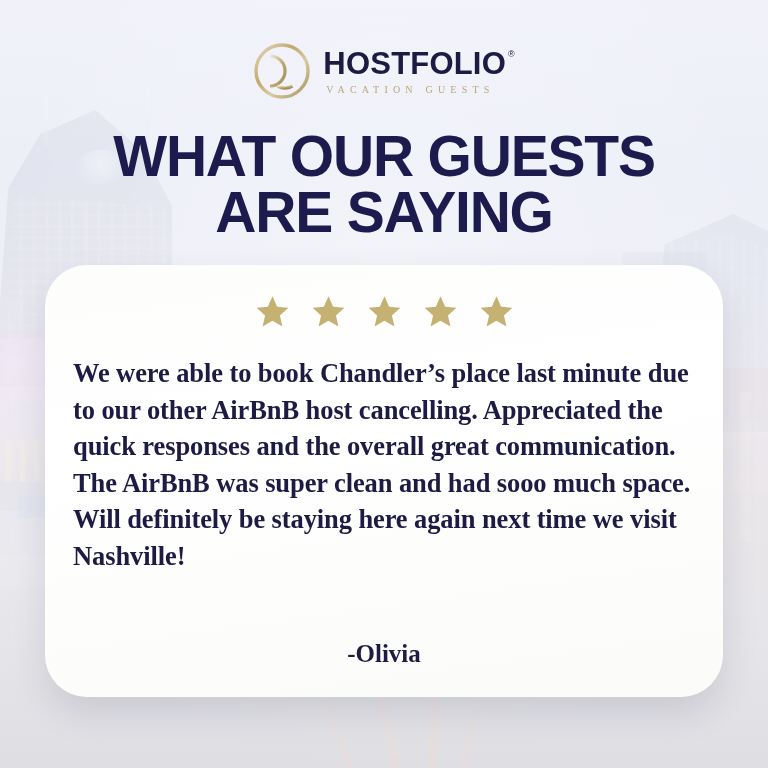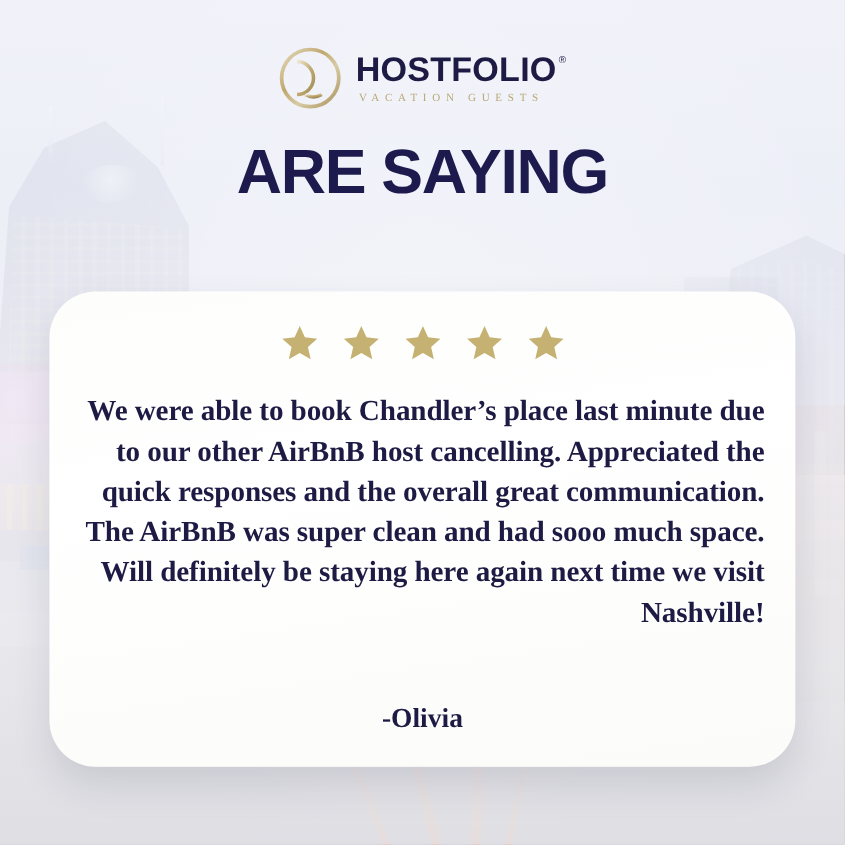--- a/index.html
+++ b/index.html
@@ -190,21 +190,21 @@
   }
 
   .stars {
     position:absolute; left:0; right:0; top:29px;
     display:flex; justify-content:center; gap:21px;
   }
   .star { width:35px; height:35px; display:block; }
 
   .quote {
     position:absolute; left:28px; right:28px; top:90px;
-    text-align:right;
+    text-align:left;
     font-family:"Liberation Serif", serif;
     font-weight:700; font-size:26.5px; line-height:1.38;
     color:#1d1b44; letter-spacing:-.1px;
   }
 
   .attribution {
     position:absolute; left:0; right:0; top:375px;
     text-align:center;
     font-family:"Liberation Serif", serif;
     font-weight:700; font-size:25px; color:#1d1b44;
@@ -277,20 +277,21 @@
       <span class="logo-words">
         <span class="logo-word-row">
           <span class="logo-name">HOSTFOLIO</span>
           <span class="logo-reg">®</span>
         </span>
         <span class="logo-tagline">VACATION GUESTS</span>
       </span>
     </div>
 
     <h1 class="headline">
+      <span class="l1">WHAT OUR GUESTS</span>
       <span class="l2">ARE SAYING</span>
     </h1>
 
     <div class="card">
 
       <div class="stars">
         <svg class="star" viewBox="0 0 24 24" aria-hidden="true">
           <polygon points="12,1.6 15.2,8.7 22.9,9.5 17.1,14.7 18.8,22.3 12,18.4 5.2,22.3 6.9,14.7 1.1,9.5 8.8,8.7" fill="#c5b273"></polygon>
         </svg>
         <svg class="star" viewBox="0 0 24 24" aria-hidden="true">

